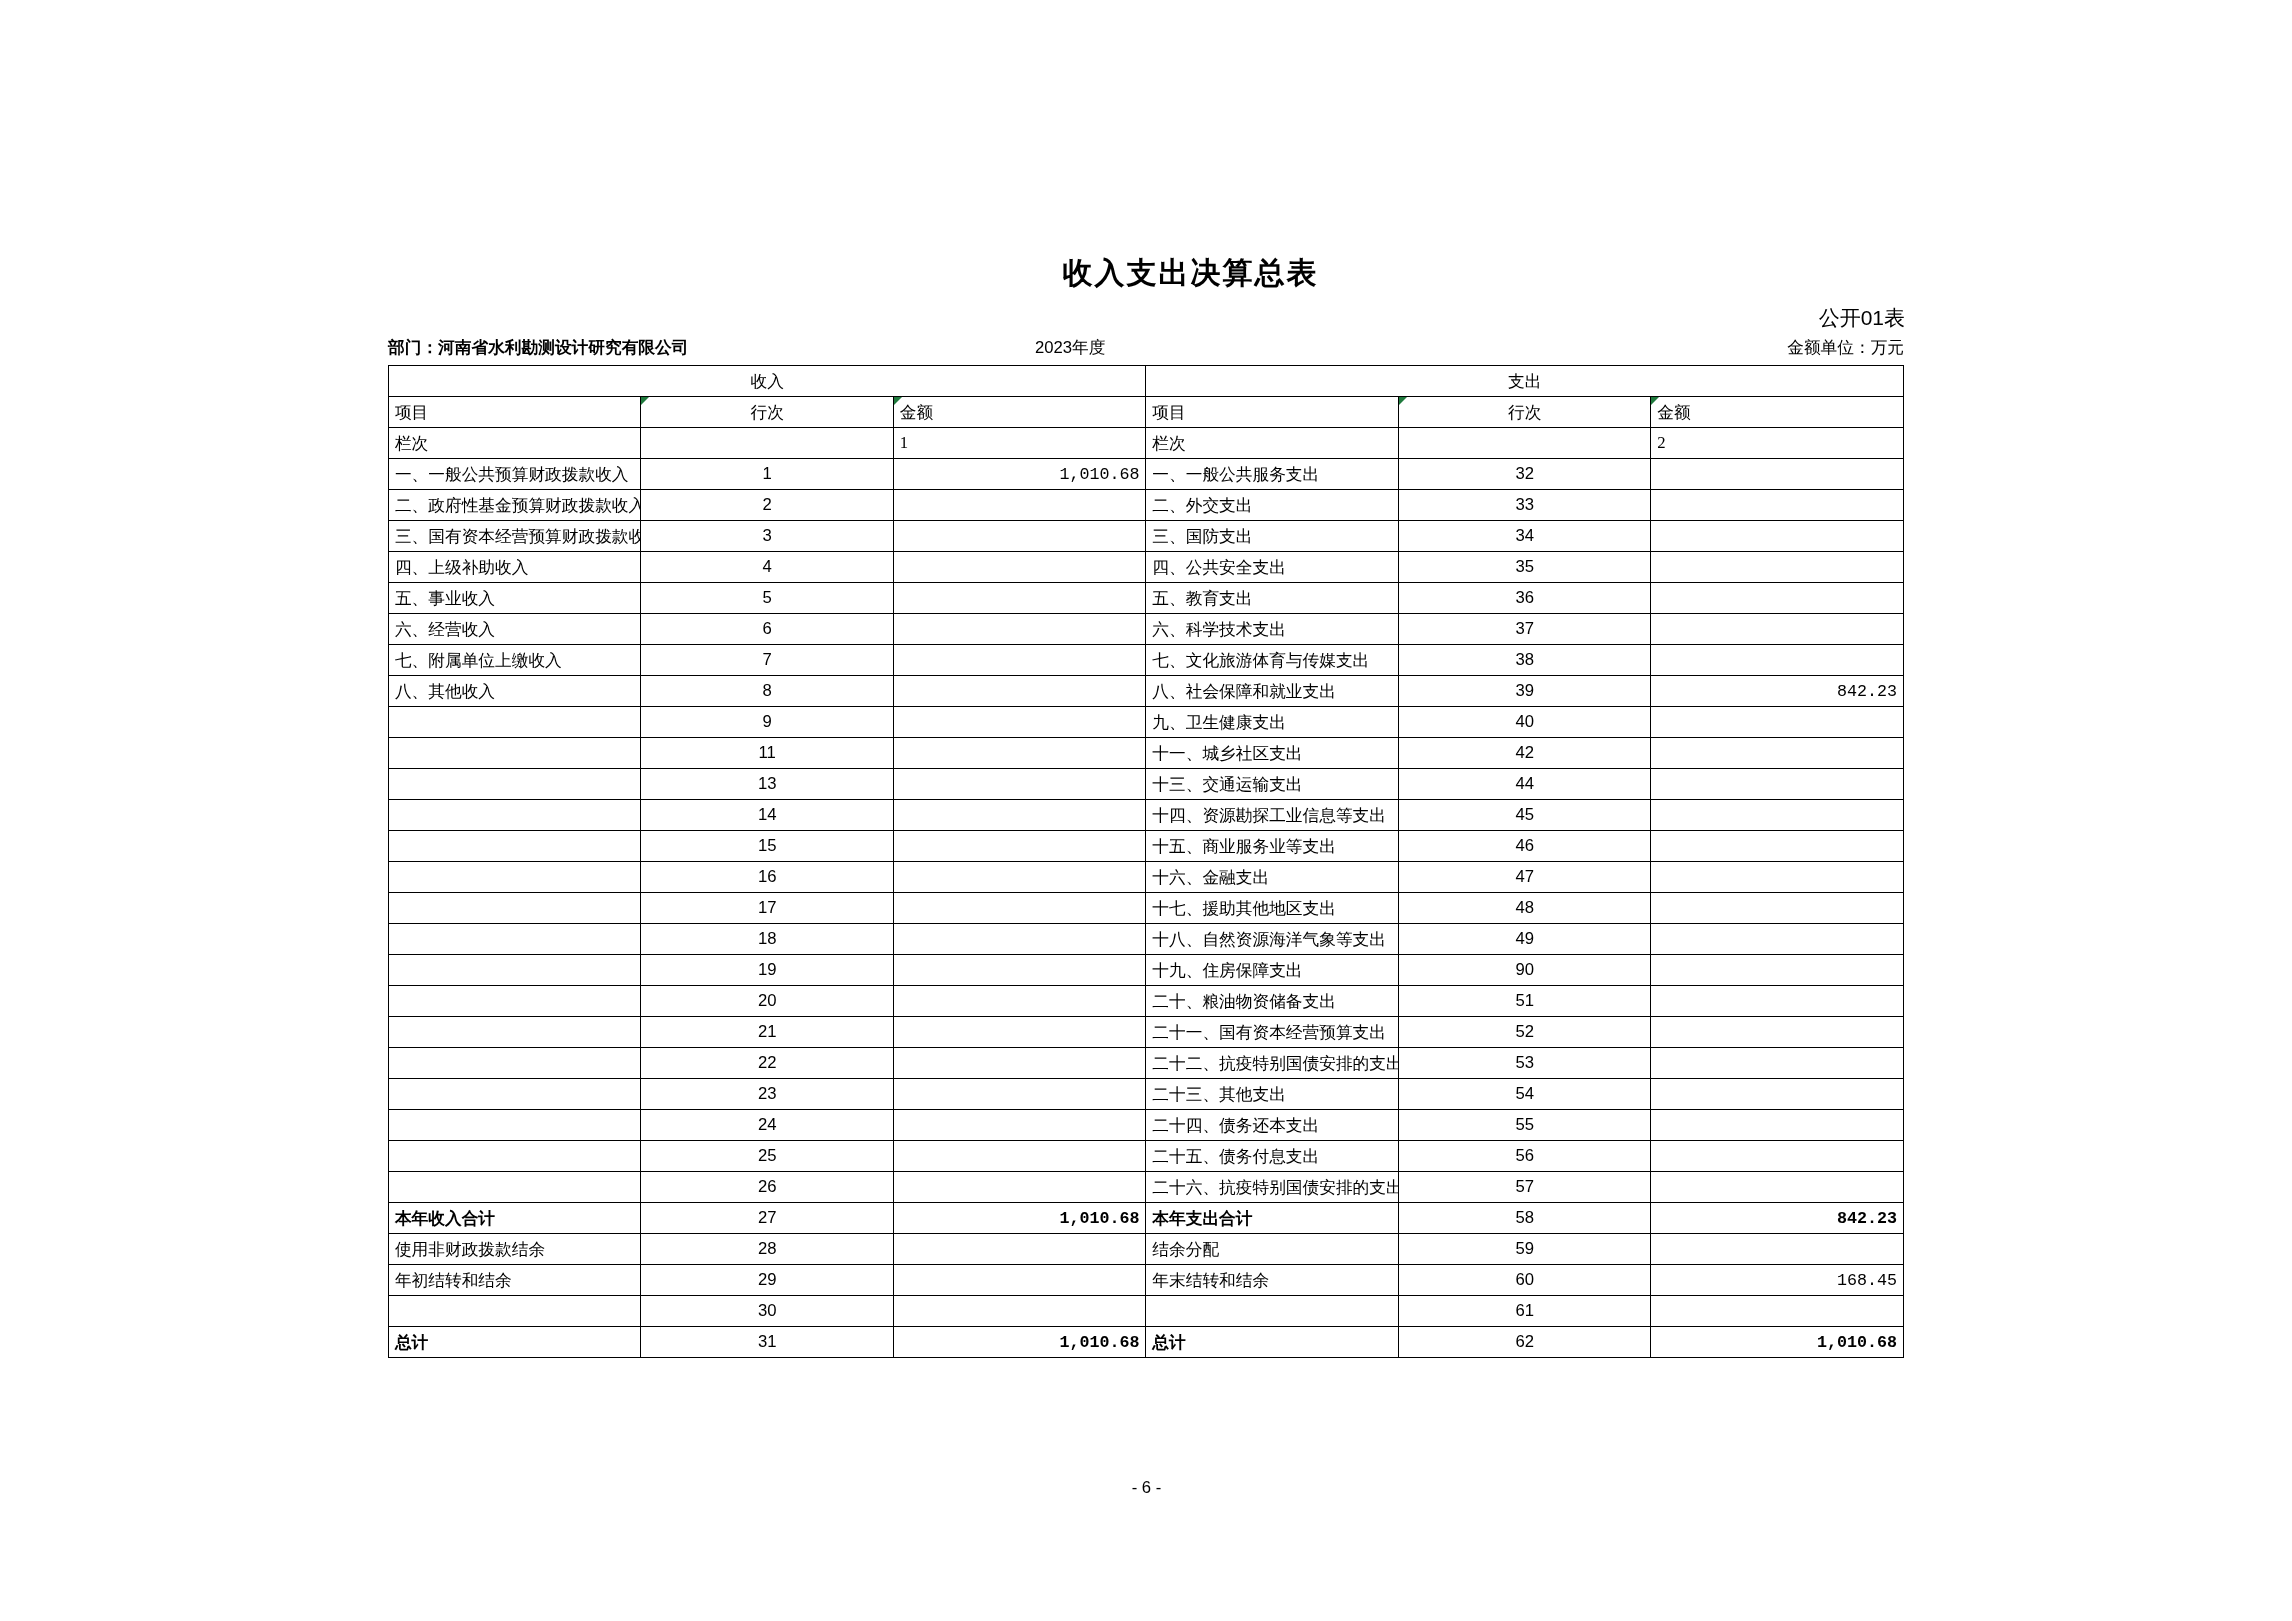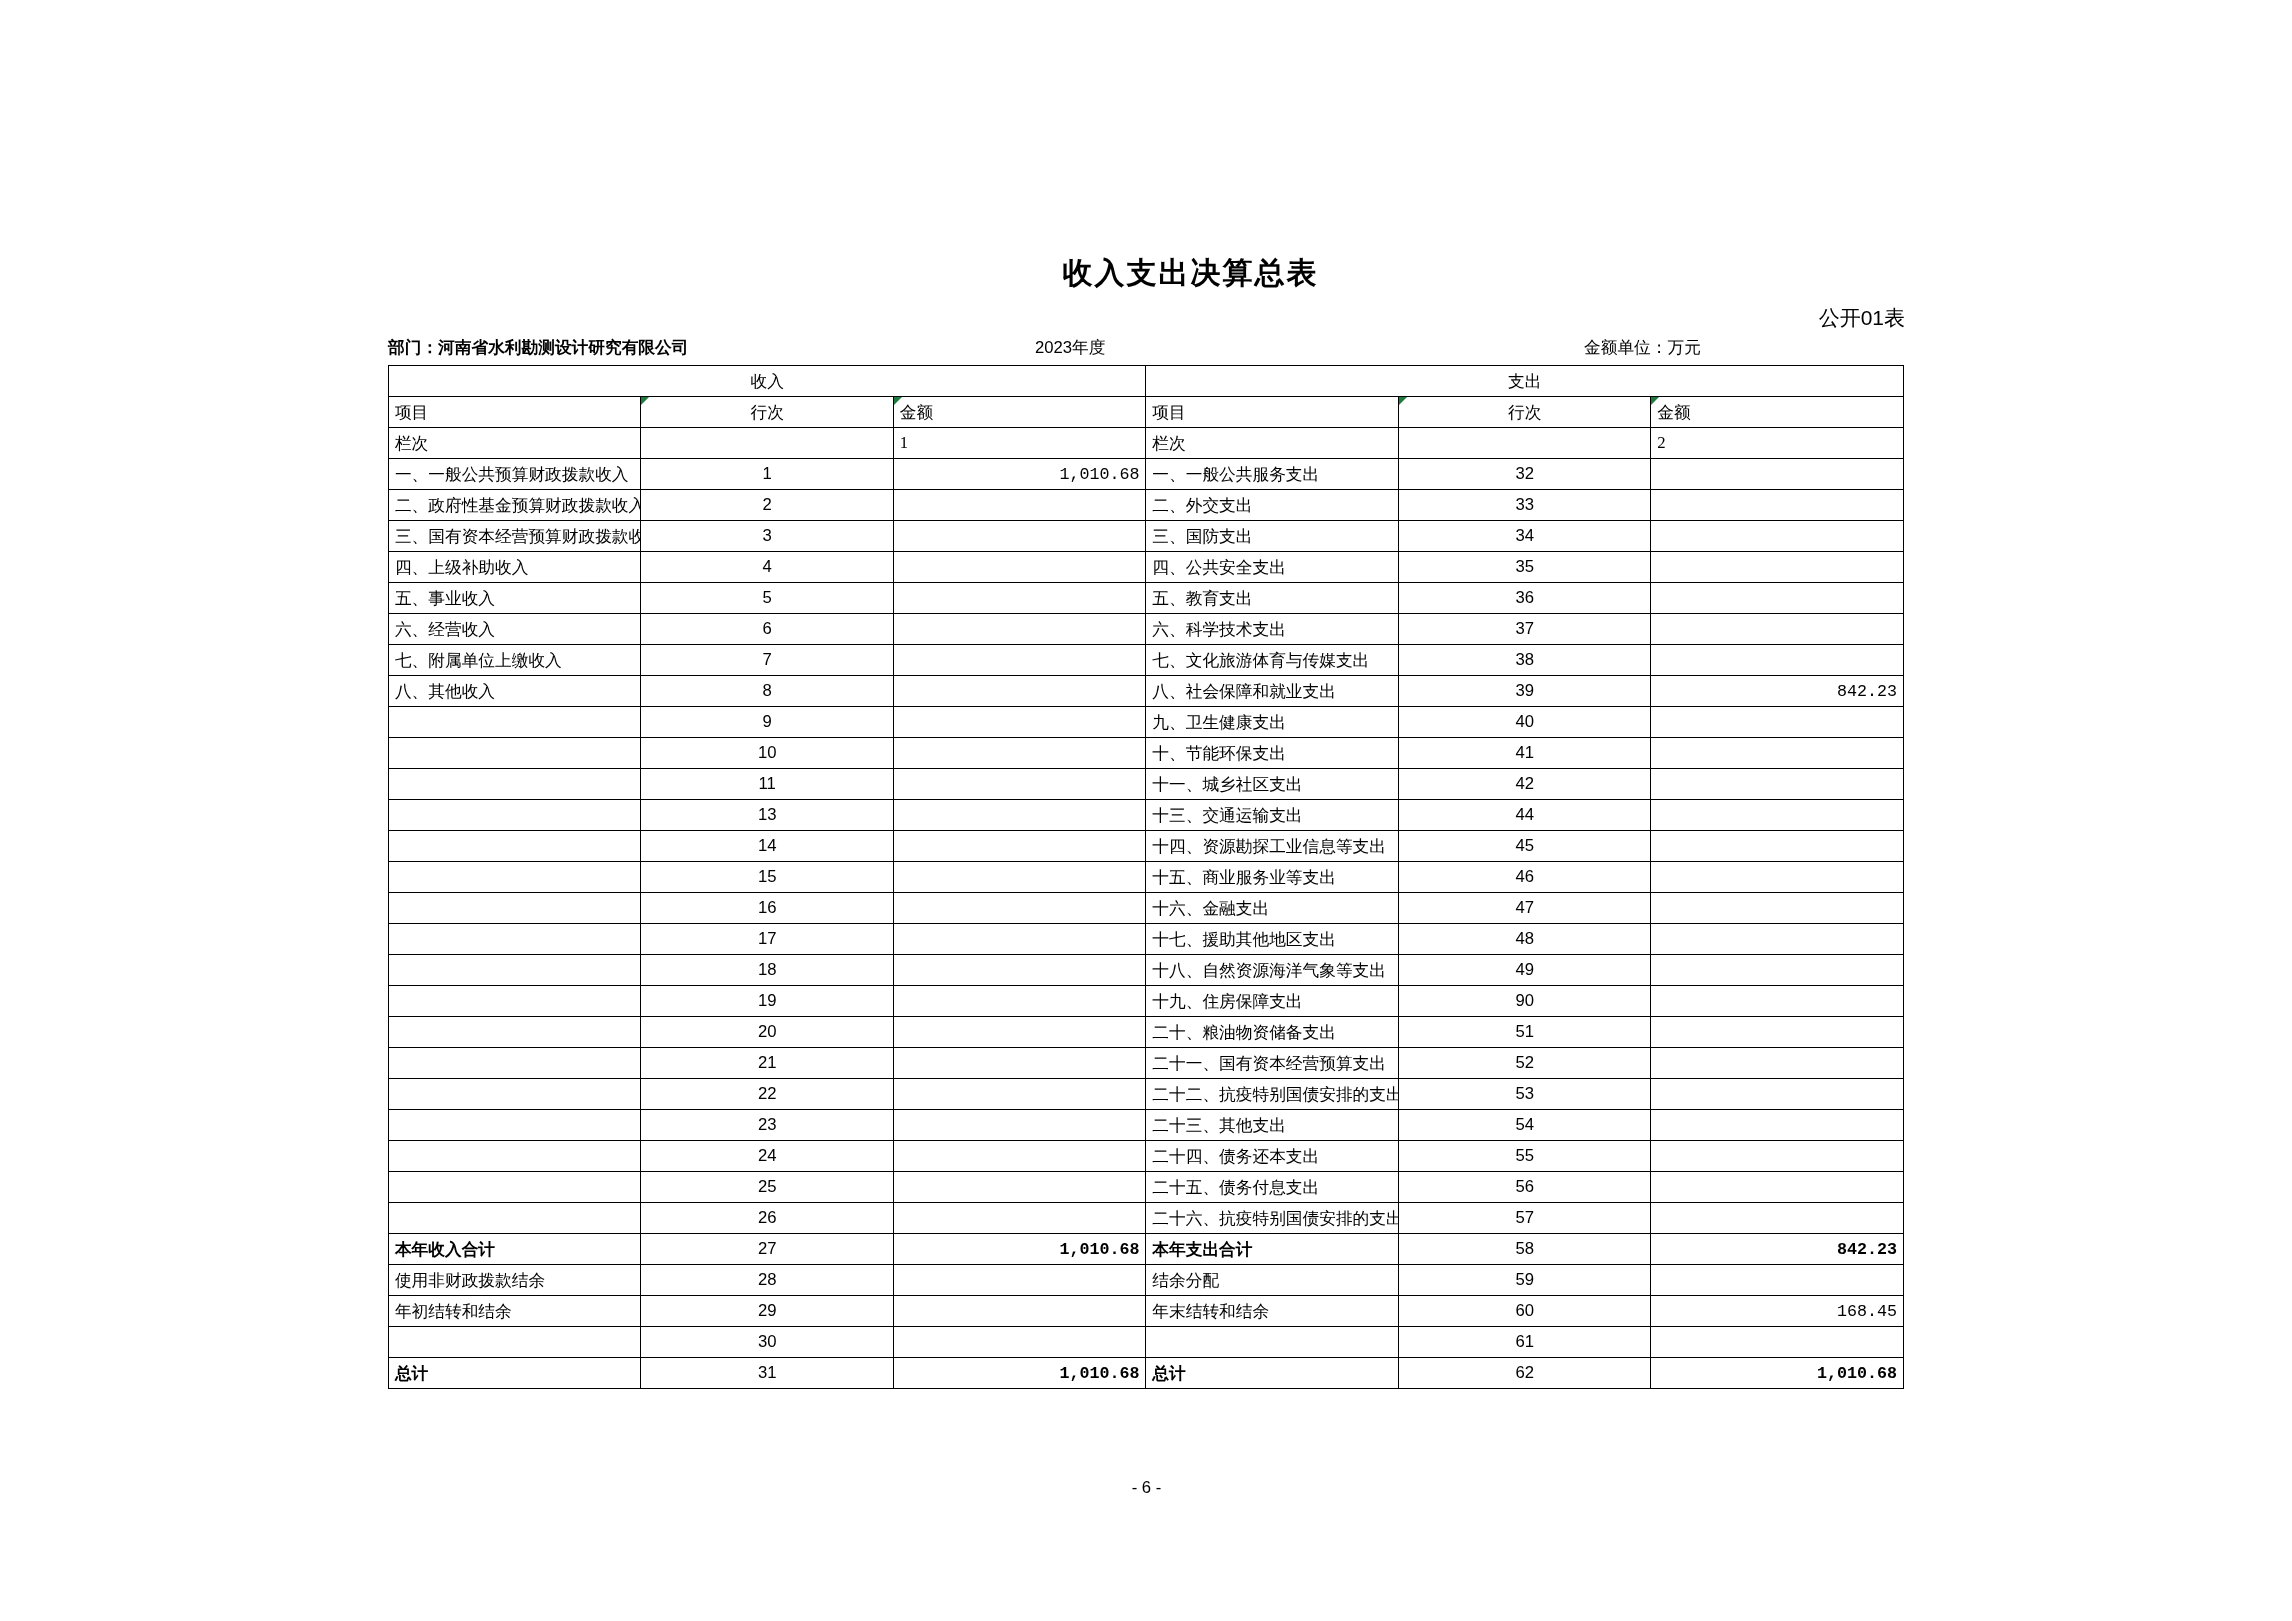--- a/index.html
+++ b/index.html
@@ -44,21 +44,21 @@
     top: 336px;
     left: 388px;
     width: 1516px;
     font-size: 16.7px;
     font-family: "Liberation Sans", "DejaVu Sans", sans-serif;
     display: flex;
     justify-content: flex-start;
   }
   .meta-dept { width: 647px; font-weight: bold; }
   .meta-year { width: 549px; }
-  .meta-unit { flex: 1; }
+  .meta-unit { text-align: right; flex: 1; }
 
   table.main {
     position: absolute;
     top: 365px;
     left: 388px;
     width: 1516px;
     border-collapse: collapse;
     table-layout: fixed;
     font-size: 16.7px;
     font-family: "Liberation Sans", "DejaVu Sans", sans-serif;
@@ -204,28 +204,20 @@
         <tr>
           <td class="c-item"></td>
           <td class="c-line">9</td>
           <td class="c-amt"></td>
           <td class="c-item">九、卫生健康支出</td>
           <td class="c-line">40</td>
           <td class="c-amt"></td>
         </tr>
         <tr>
           <td class="c-item"></td>
-          <td class="c-line">10</td>
-          <td class="c-amt"></td>
-          <td class="c-item">十、节能环保支出</td>
-          <td class="c-line">41</td>
-          <td class="c-amt"></td>
-        </tr>
-        <tr>
-          <td class="c-item"></td>
           <td class="c-line">11</td>
           <td class="c-amt"></td>
           <td class="c-item">十一、城乡社区支出</td>
           <td class="c-line">42</td>
           <td class="c-amt"></td>
         </tr>
         <tr>
           <td class="c-item"></td>
           <td class="c-line">13</td>
           <td class="c-amt"></td>

